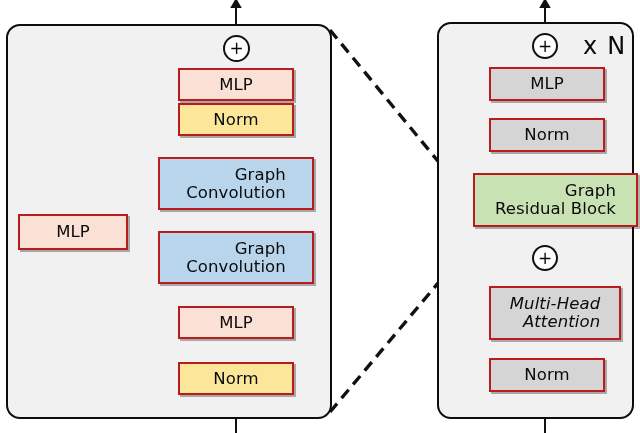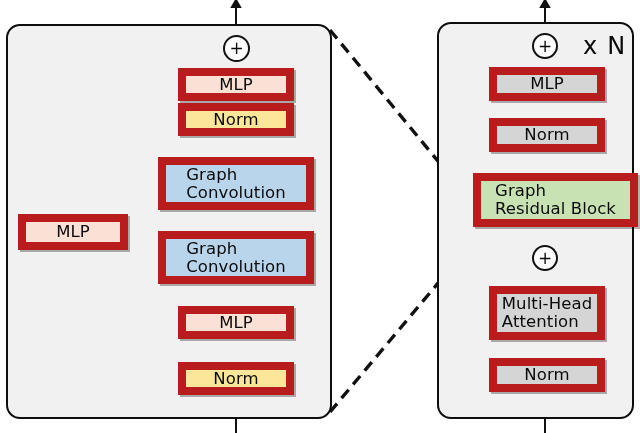--- a/index.html
+++ b/index.html
@@ -18,25 +18,25 @@
     border:2.4px solid #0d0d0d;
     border-radius:14px;
     box-sizing:border-box;
   }
   #panel-left{left:6px;top:24px;width:326px;height:395px;}
   #panel-right{left:437px;top:22px;width:197px;height:397px;}
 
   .node{
     position:absolute;
     box-sizing:border-box;
-    border:8px solid #b91c1c;
+    border:2px solid #b91c1c;
     display:flex;
     align-items:center;
     justify-content:center;
-    text-align:left;
+    text-align:right;
     line-height:1.08;
     color:#0a0a0a;
     font-size:16.5px;
     box-shadow:2px 2px 0 rgba(0,0,0,0.30);
     white-space:pre-line;
     letter-spacing:0.1px;
   }
   .node.two-line{font-size:16.5px;}
 
   .xn-label{
@@ -184,21 +184,21 @@
   <div class="node" style="left:178px;top:103px;width:116px;height:33px;background:#fce69a;">Norm</div>
 
   <div class="node" style="left:178px;top:68px;width:116px;height:33px;background:#fbe0d5;">MLP</div>
 
   <div class="node" style="left:18px;top:214px;width:110px;height:36px;background:#fbe0d5;">MLP</div>
 
   <div class="plus" style="left:223px;top:35px;width:27px;height:27px;">+</div>
 
   <div class="node" style="left:489px;top:358px;width:116px;height:34px;background:#d5d5d5;">Norm</div>
 
-  <div class="node two-line" style="left:489px;top:286px;width:116px;height:54px;background:#d5d5d5;">Multi-Head
+  <div class="node two-line" style="left:489px;top:286px;width:132px;height:54px;background:#d5d5d5;font-style:italic;">Multi-Head
 Attention</div>
 
   <div class="node two-line" style="left:473px;top:173px;width:165px;height:54px;background:#c8e2b3;">Graph
 Residual Block</div>
 
   <div class="node" style="left:489px;top:118px;width:116px;height:34px;background:#d5d5d5;">Norm</div>
 
   <div class="node" style="left:489px;top:67px;width:116px;height:34px;background:#d5d5d5;">MLP</div>
 
   <div class="plus" style="left:532px;top:245px;width:26px;height:26px;">+</div>

